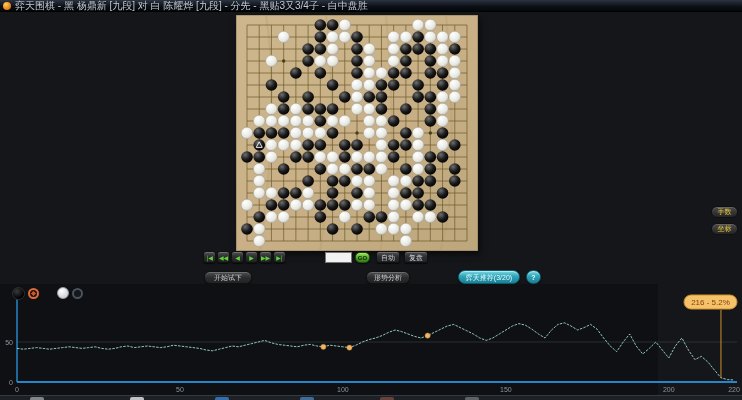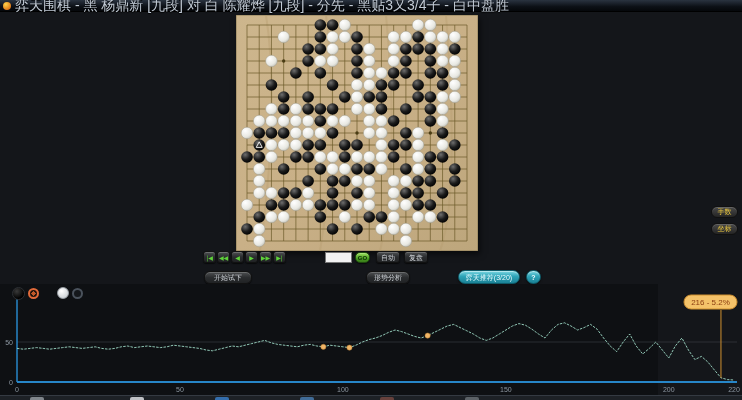--- a/index.html
+++ b/index.html
@@ -6,21 +6,21 @@
   html,body { width:742px; height:400px; overflow:hidden; background:#000; }
   body { font-family:"Liberation Sans","DejaVu Sans",sans-serif; }
   #app { position:relative; width:742px; height:400px; background:#14161a; overflow:hidden; }
 
   
   .titlebar { position:absolute; left:0; top:0; width:742px; height:12px;
     background:linear-gradient(#2a3340,#0c1016 60%,#05070a);
     border-bottom:1px solid #000; display:flex; align-items:center; gap:4px; padding:0 3px; }
   .app-icon { width:8px; height:8px; border-radius:50%;
     background:radial-gradient(circle at 35% 30%, #ffd24a, #e07b1a 70%, #7a3c08); flex:0 0 auto; }
-  .title-text { color:#c2cbd6; font-size:14px; line-height:11px; white-space:nowrap;
+  .title-text { color:#c2cbd6; font-size:10px; line-height:11px; white-space:nowrap;
     text-shadow:0 1px 1px #000; }
 
   
   #board-wrap { position:absolute; left:236px; top:15px; width:242px; height:236px;
     box-shadow:2px 3px 6px rgba(0,0,0,.6); }
 
   
   .side-toggle { position:absolute; width:27px; height:12px; border-radius:6px;
     background:linear-gradient(#4a4a4a,#242424); border:1px solid #101010;
     color:#e8c63e; font-size:7px; line-height:10px; text-align:center; cursor:pointer;

